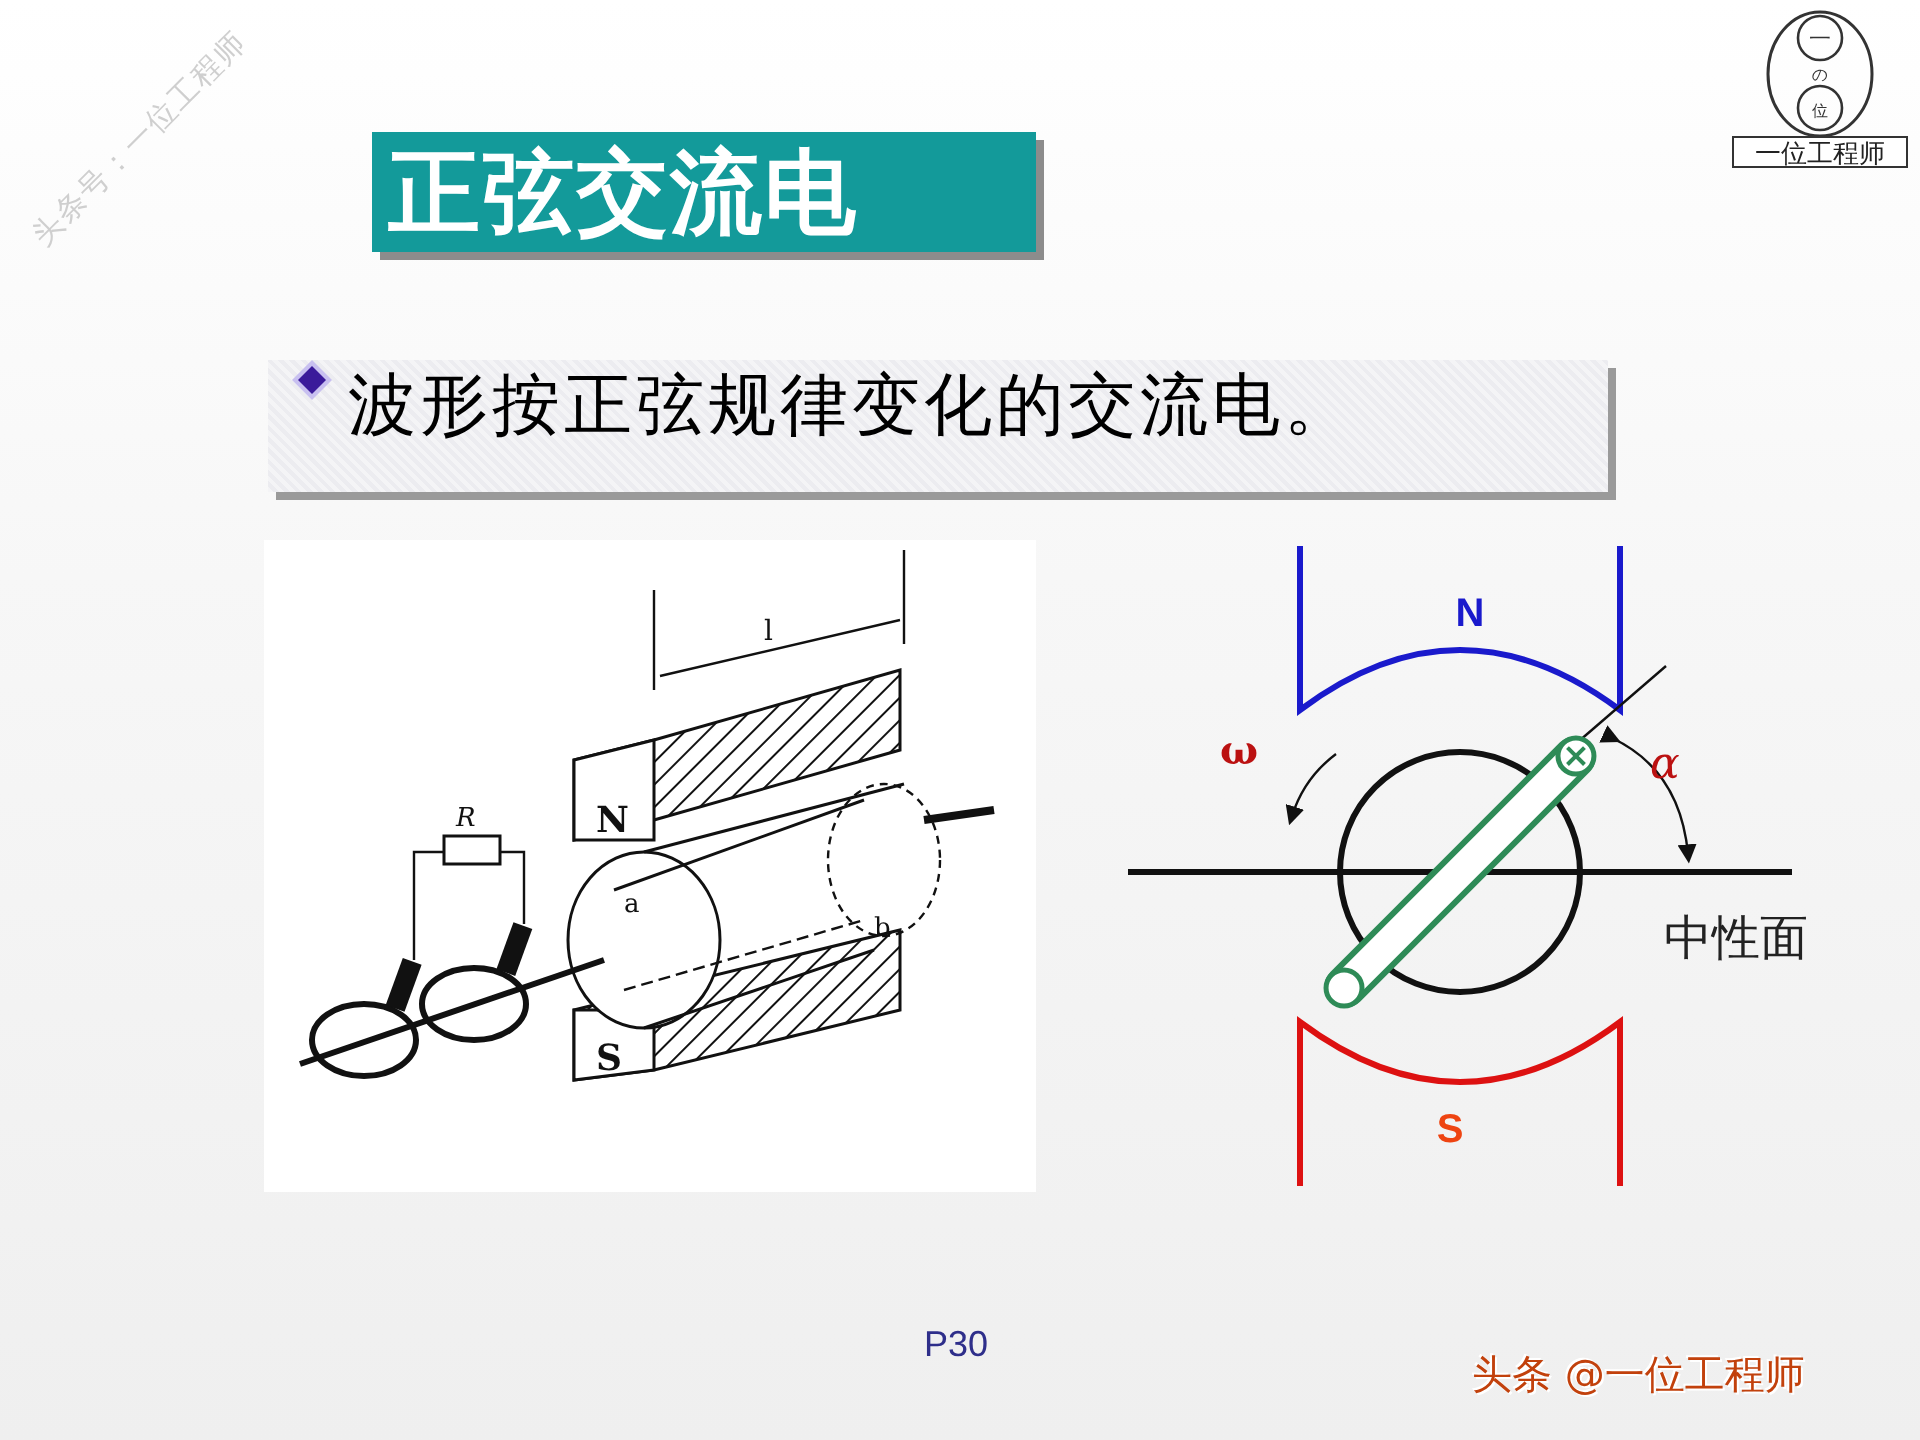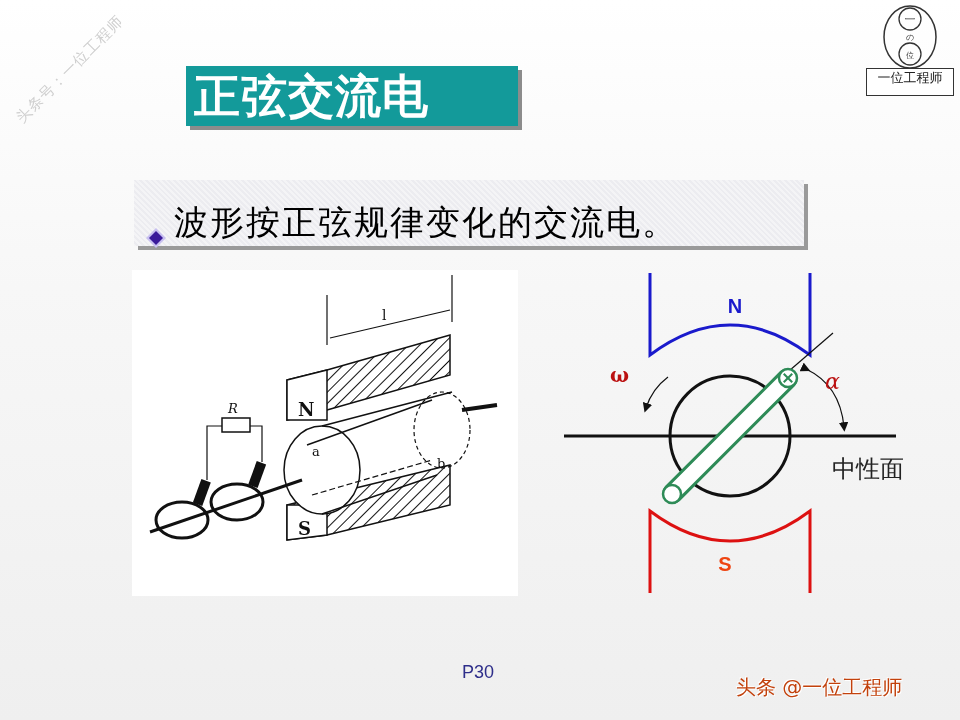--- a/index.html
+++ b/index.html
@@ -11,37 +11,37 @@
     .watermark-diag {
       position: absolute; left: -2px; top: 60px;
       transform: rotate(-45deg); transform-origin: center;
       color: #cfcfcf; font-size: 15px; letter-spacing: 1px;
       font-family: "DejaVu Serif", serif; white-space: nowrap;
     }
     .logo {
       position: absolute; left: 866px; top: 4px; width: 90px; height: 84px;
     }
     .logo-box {
-      position: absolute; left: 0; top: 64px; width: 88px; height: 28px;
+      position: absolute; left: 0; top: 64px; width: 88px; height: 16px;
       border: 1.5px solid #333; background: #fff; box-sizing: border-box;
       font-family: "DejaVu Serif", serif; font-size: 13px; color: #222;
       text-align: center; line-height: 18px; letter-spacing: 0px;
     }
     .title-bar {
       position: absolute; left: 186px; top: 66px; width: 332px; height: 60px;
       background: #139a9a; box-shadow: 4px 4px 0 #8c8c8c;
       color: #fff; font-weight: bold; font-size: 46px; line-height: 60px;
       padding-left: 8px; box-sizing: border-box; letter-spacing: 1px;
       font-family: "DejaVu Sans", sans-serif;
     }
     .subtitle-bar {
       position: absolute; left: 134px; top: 180px; width: 670px; height: 66px;
       background: repeating-linear-gradient(45deg, #f4f4f6 0 2px, #ececf0 2px 4px);
       box-shadow: 4px 4px 0 #9a9a9a;
-      display: flex; align-items: flex-end; padding-left: 12px; box-sizing: border-box;
+      display: flex; align-items: flex-start; padding-left: 12px; box-sizing: border-box;
     }
     .bullet-diamond {
       width: 18px; height: 18px; margin-right: 10px; position: relative;
     }
     .subtitle-text {
       font-family: "DejaVu Serif", serif; font-size: 34px; color: #000; letter-spacing: 2px;
     }
     .generator-figure {
       position: absolute; left: 132px; top: 270px; width: 386px; height: 326px;
       background: #ffffff;

